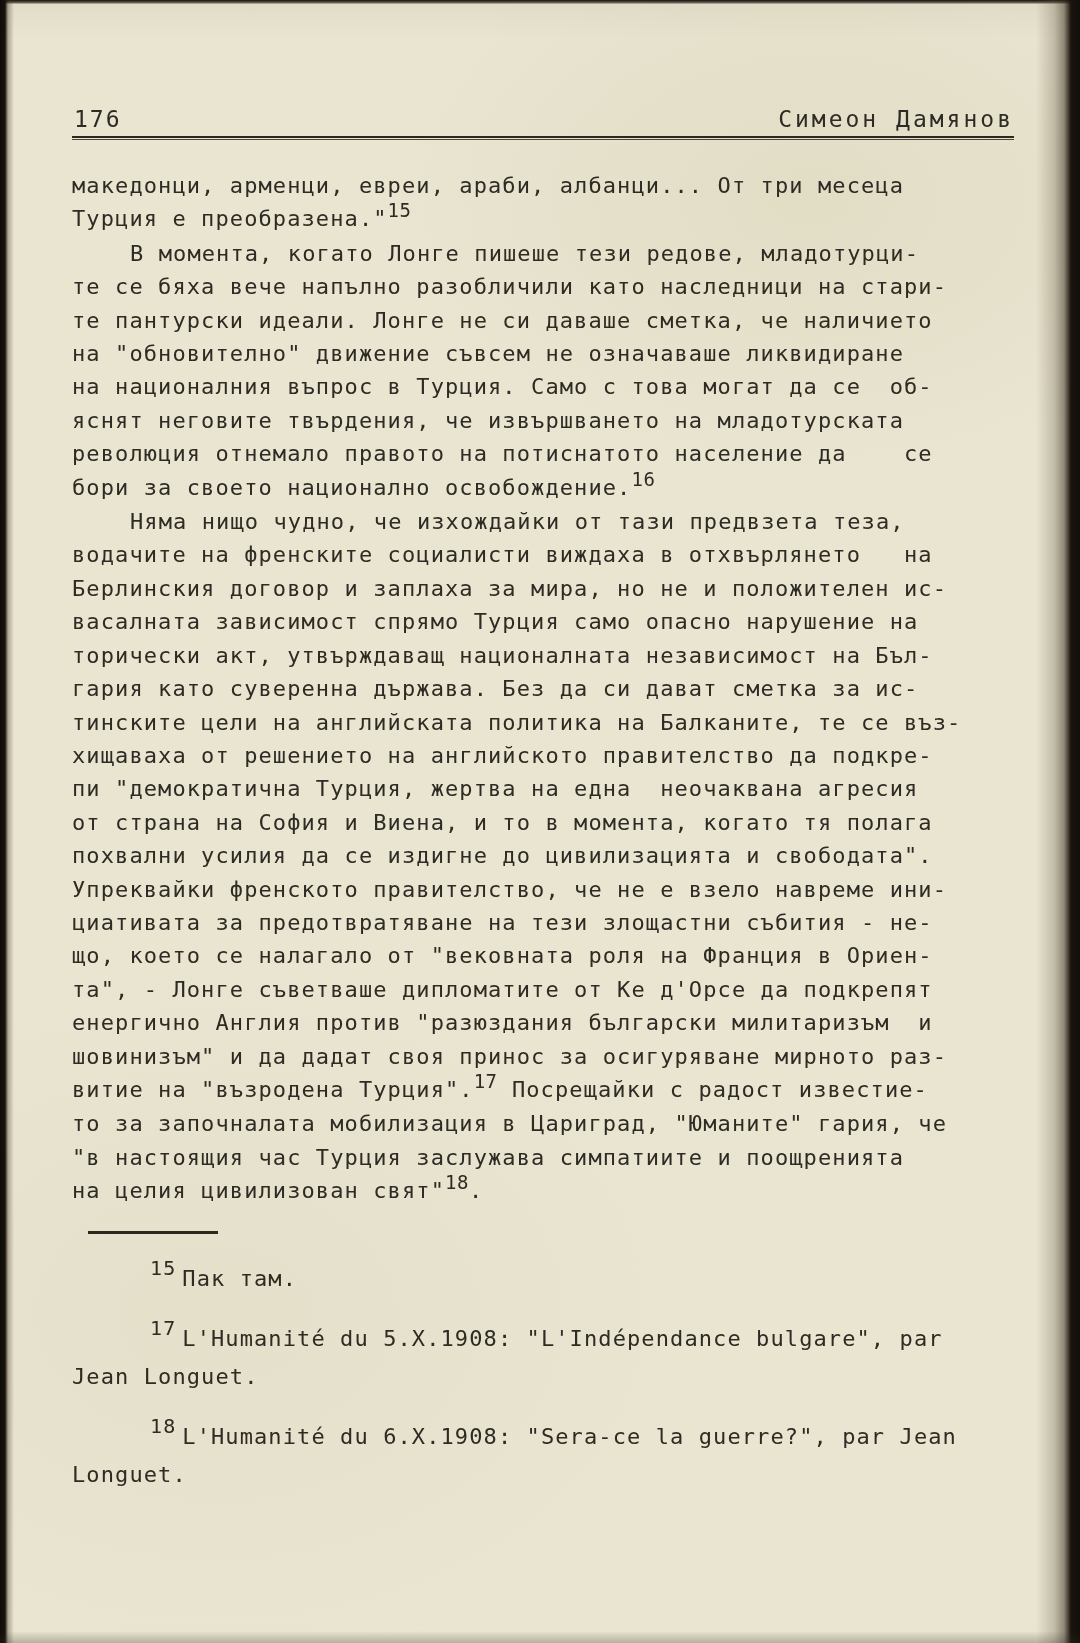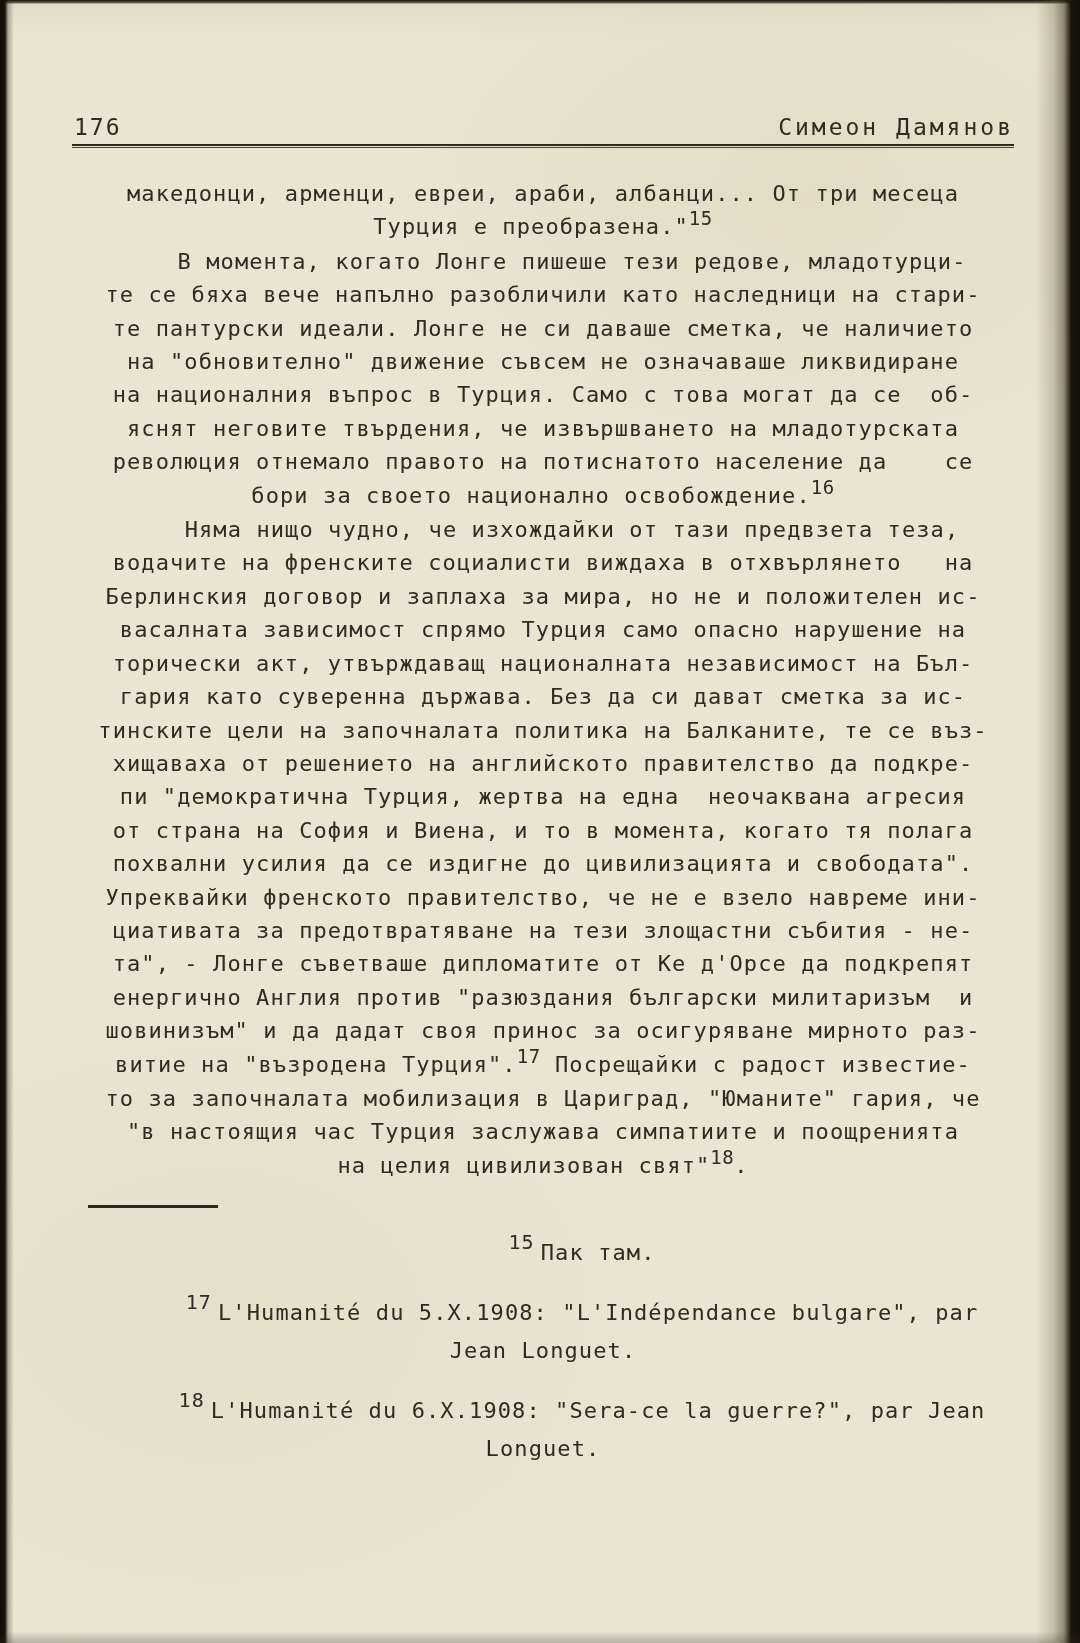--- a/index.html
+++ b/index.html
@@ -30,21 +30,21 @@
   .edge-right {
     position: absolute; top: 0; bottom: 0; right: 0; width: 44px;
     background: linear-gradient(to left, #120e09 0, #1a140d 9px, rgba(55,45,30,0.5) 16px, rgba(80,68,48,0.25) 26px, rgba(0,0,0,0) 44px);
   }
   .edge-bottom {
     position: absolute; left: 0; right: 0; bottom: 0; height: 12px;
     background: linear-gradient(to top, rgba(50,42,28,0.28), rgba(0,0,0,0));
   }
 
   .content {
-    position: absolute; left: 72px; right: 66px; top: 12px;
+    position: absolute; left: 72px; right: 66px; top: 4px;
   }
 
   .header {
     margin-top: 98px;
     position: relative;
     height: 32px;
     font-size: 23px;
   }
   .page-number {
     position: absolute; left: 2px; bottom: 2px;
@@ -60,21 +60,21 @@
     height: 5px;
     background: linear-gradient(to bottom, #2c2820 0, #2c2820 2px, rgba(0,0,0,0) 2px, rgba(0,0,0,0) 3px, rgba(44,40,32,0.85) 3px, rgba(44,40,32,0.85) 4px, rgba(0,0,0,0) 4px);
   }
 
   .body-text {
     margin-top: 28px;
     font-size: 22px;
     line-height: 33.4px;
     letter-spacing: 1.1px;
   }
-  .line { white-space: pre; text-align: center; }
+  .line { white-space: pre; }
   .line.indent { padding-left: 58px; }
   .sup {
     font-size: 19px;
     position: relative;
     top: -9px;
     letter-spacing: 0.5px;
   }
 
   .footnote-separator {
     margin-top: 22px;
@@ -119,27 +119,28 @@
       <div class="line"><span>на националния въпрос в Турция. Само с това могат да се  об-</span></div>
       <div class="line"><span>яснят неговите твърдения, че извършването на младотурската</span></div>
       <div class="line"><span>революция отнемало правото на потиснатото население да    се</span></div>
       <div class="line"><span>бори за своето национално освобождение.</span><span class="sup">16</span></div>
       <div class="line indent"><span>Няма нищо чудно, че изхождайки от тази предвзета теза,</span></div>
       <div class="line"><span>водачите на френските социалисти виждаха в отхвърлянето   на</span></div>
       <div class="line"><span>Берлинския договор и заплаха за мира, но не и положителен ис-</span></div>
       <div class="line"><span>васалната зависимост спрямо Турция само опасно нарушение на</span></div>
       <div class="line"><span>торически акт, утвърждаващ националната независимост на Бъл-</span></div>
       <div class="line"><span>гария като суверенна държава. Без да си дават сметка за ис-</span></div>
-      <div class="line"><span>тинските цели на започналата политика на Балканите, те се въз-</span></div>
+      <div class="line"><span>тинските цели на английската политика на Балканите, те се въз-</span></div>
       <div class="line"><span>хищаваха от решението на английското правителство да подкре-</span></div>
       <div class="line"><span>пи "демократична Турция, жертва на една  неочаквана агресия</span></div>
       <div class="line"><span>от страна на София и Виена, и то в момента, когато тя полага</span></div>
       <div class="line"><span>похвални усилия да се издигне до цивилизацията и свободата".</span></div>
       <div class="line"><span>Упреквайки френското правителство, че не е взело навреме ини-</span></div>
       <div class="line"><span>циативата за предотвратяване на тези злощастни събития - не-</span></div>
+      <div class="line"><span>що, което се налагало от "вековната роля на Франция в Ориен-</span></div>
       <div class="line"><span>та", - Лонге съветваше дипломатите от Ке д'Орсе да подкрепят</span></div>
       <div class="line"><span>енергично Англия против "разюздания български милитаризъм  и</span></div>
       <div class="line"><span>шовинизъм" и да дадат своя принос за осигуряване мирното раз-</span></div>
       <div class="line"><span>витие на "възродена Турция".</span><span class="sup">17</span><span> Посрещайки с радост известие-</span></div>
       <div class="line"><span>то за започналата мобилизация в Цариград, "Юманите" гария, че</span></div>
       <div class="line"><span>"в настоящия час Турция заслужава симпатиите и поощренията</span></div>
       <div class="line"><span>на целия цивилизован свят"</span><span class="sup">18</span><span>.</span></div>
     </div>
 
   <div class="footnote-separator"></div>

